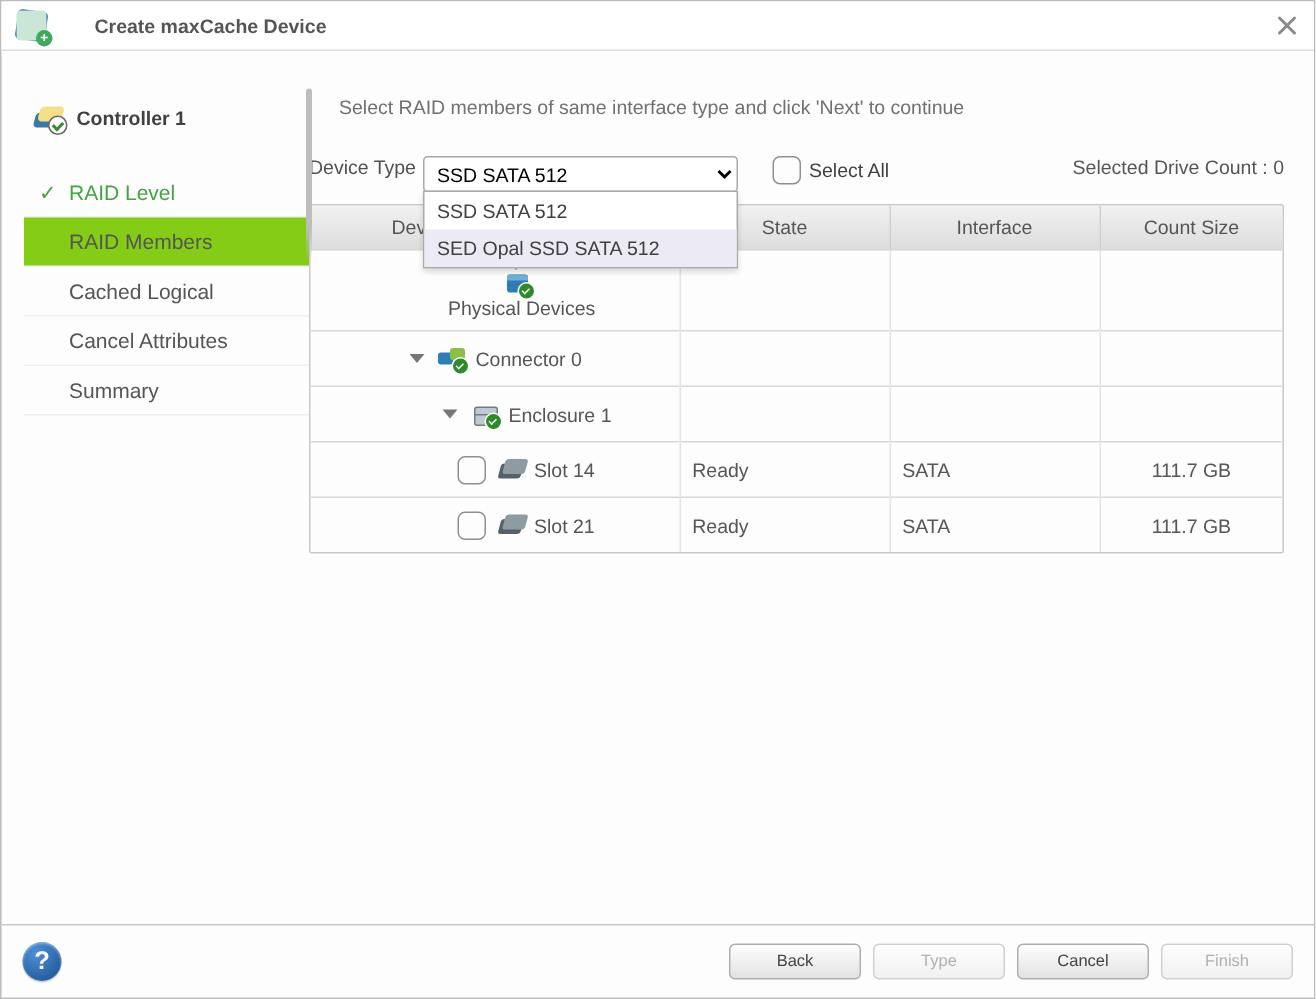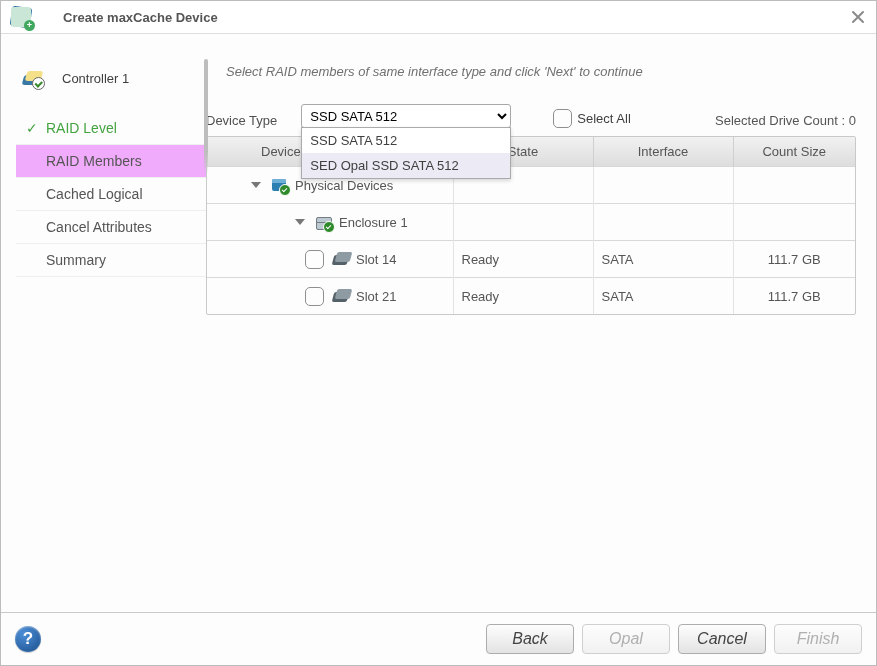--- a/index.html
+++ b/index.html
@@ -55,21 +55,21 @@
   .sidebar {
     width: 190px;
     padding: 0 0 0 15px;
     position: relative;
   }
   .sidebar .controller {
     display:flex;
     align-items:center;
     padding: 15px 0 25px 5px;
   }
-  .sidebar .controller .label { font-weight:400;margin-left:11px; }
+  .sidebar .controller .label { font-weight:700; }
   .icon-cyl {
     position:relative; width:22px; height:18px; margin-right:8px;
   }
   .icon-cyl .bot { position:absolute; left:2px; top:6px; width:16px; height:10px; background:#3a78a6; border-radius:3px; transform:skewX(-15deg);}
   .icon-cyl .top { position:absolute; left:5px; top:2px; width:16px; height:10px; background:#f5e08a; border-radius:3px; transform:skewX(-15deg);}
   .icon-cyl .tick { position:absolute; right:-2px; bottom:-3px; width:11px; height:11px; border-radius:50%; background:#fff; border:1px solid #666;}
   .icon-cyl .tick::after { content:""; position:absolute; left:2px; top:3px; width:5px; height:2.5px; border-left:2px solid #3a8a2e; border-bottom:2px solid #3a8a2e; transform:rotate(-45deg);}
   .divider-right {
     position:absolute;
     right:-2px;
@@ -81,37 +81,36 @@
   }
   .steps { font-size:14px; }
   .step {
     padding: 8px 4px 8px 10px;
     display:flex;
     align-items:center;
     border-bottom:1px solid #efefef;
     color:#555;
   }
   .step.done { color: var(--accent-green); }
-  .step.selected { background:#f0abfc; }
+  .step.selected { background:#84cc16; }
   .step .check {
     width:14px; display:inline-block; color:var(--accent-green); margin-right:6px;
     visibility:hidden;
   }
   .step.done .check { visibility:visible; }
   
   .main { flex:1; display:flex; flex-direction:column; min-width:0; }
   .instruction {
     padding: 10px 0 25px 20px;
     color:#707070;
-    font-style:italic;
   }
   .toolbar {
     display:flex;
-    align-items:flex-end;
-    gap:24px;
+    align-items:flex-start;
+    gap:5px;
     padding-bottom:8px;
   }
   .toolbar .lbl { color:#505050; }
   .select-wrap {
     position:relative;
     display:inline-block;
   }
   .select-wrap select {
     width:210px;
     height:24px;
@@ -171,21 +170,21 @@
   td.lft { text-align:left; }
   .tree-cell { display:flex; align-items:center; }
   .caret {
     display:inline-block; width:0; height:0;
     border-left:5px solid transparent;
     border-right:5px solid transparent;
     border-top:6px solid #777;
     margin-right:8px;
   }
   .indent-1 { padding-left: 14px; }
-  .indent-2 { padding-left: 36px; }
+  .indent-2 { padding-left: 36px; flex-direction: column; }
   .indent-3 { padding-left: 58px; }
   .indent-4 { padding-left: 80px; }
   .indent-5 { padding-left: 90px; }
   .node-icon { position:relative; width:20px; height:18px; margin-right:6px; }
   .node-icon.controller .a{position:absolute;left:2px;top:5px;width:14px;height:9px;background:#3178a6;border-radius:2px;transform:skewX(-12deg);}
   .node-icon.controller .b{position:absolute;left:5px;top:2px;width:14px;height:9px;background:#f5df88;border-radius:2px;transform:skewX(-12deg);}
   .ok-badge{position:absolute;right:-2px;bottom:-2px;width:10px;height:10px;border-radius:50%;background:#2f8a2b;border:1px solid #fff;}
   .ok-badge::after{content:"";position:absolute;left:2px;top:2.5px;width:4px;height:2px;border-left:1.5px solid #fff;border-bottom:1.5px solid #fff;transform:rotate(-45deg);}
   .node-icon.physical .a{position:absolute;left:3px;top:3px;width:14px;height:12px;background:#2d7fb1;border-radius:2px;}
   .node-icon.physical .b{position:absolute;left:3px;top:3px;width:14px;height:4px;background:#6fb0d6;border-radius:2px 2px 0 0;}
@@ -214,22 +213,21 @@
   .btn {
     min-width:88px;
     padding:5px 10px;
     text-align:center;
     border:1px solid #adadad;
     border-radius:4px;
     background: linear-gradient(to bottom, var(--btn-grad-a), var(--btn-grad-b));
     color:#444;
     cursor:pointer;
     font-family:inherit;
-    font-size:16px;
-    font-style:italic;
+    font-size:11px;
   }
   .btn.disabled {
     color:#b0b0b0;
     border-color:#cfcfcf;
     background: linear-gradient(to bottom, #fdfdfd, #f1f1f1);
     cursor:default;
   }
 </style>
 </head>
 <body>
@@ -337,20 +335,36 @@
                     </span>
                     <span>Physical Devices</span>
                   </div>
                 </td>
                 <td class="lft"></td>
                 <td class="lft"></td>
                 <td class="cent"></td>
               </tr>
               <tr>
                 <td>
+                  <div class="tree-cell indent-3">
+                    <span class="caret"></span>
+                    <span class="node-icon connector">
+                      <span class="a"></span>
+                      <span class="b"></span>
+                      <span class="ok-badge"></span>
+                    </span>
+                    <span>Connector 0</span>
+                  </div>
+                </td>
+                <td class="lft"></td>
+                <td class="lft"></td>
+                <td class="cent"></td>
+              </tr>
+              <tr>
+                <td>
                   <div class="tree-cell indent-4">
                     <span class="caret"></span>
                     <span class="node-icon enclosure">
                       <span class="a"></span>
                       <span class="b"></span>
                       <span class="ok-badge"></span>
                     </span>
                     <span>Enclosure 1</span>
                   </div>
                 </td>
@@ -397,17 +411,17 @@
             </tbody>
         </table>
       </div>
     </div>
   </div>
 
   <div class="footer">
     <div class="help">?</div>
     <div class="spacer"></div>
     <button class="btn">Back</button>
-    <button class="btn disabled">Opal</button>
+    <button class="btn disabled">Type</button>
     <button class="btn">Cancel</button>
     <button class="btn disabled">Finish</button>
   </div>
 </div>
 
 </body></html>

